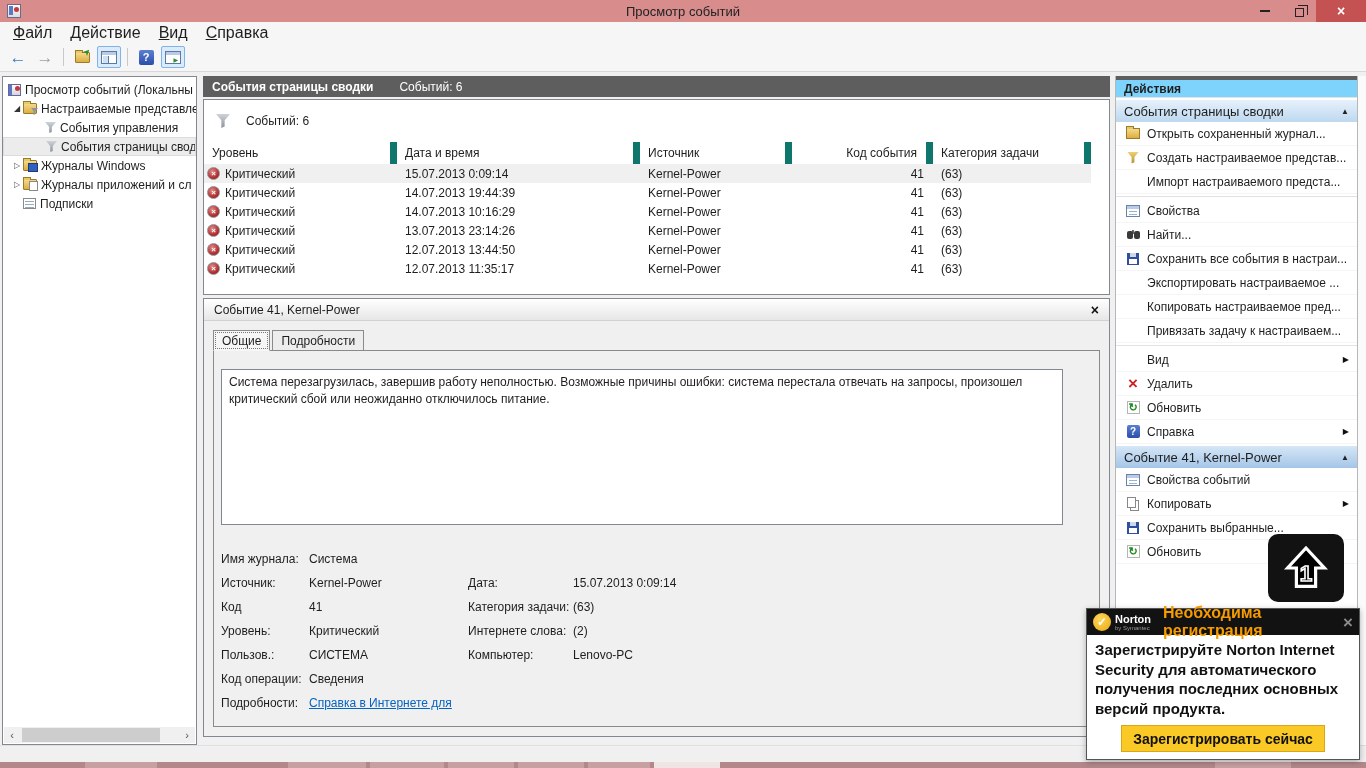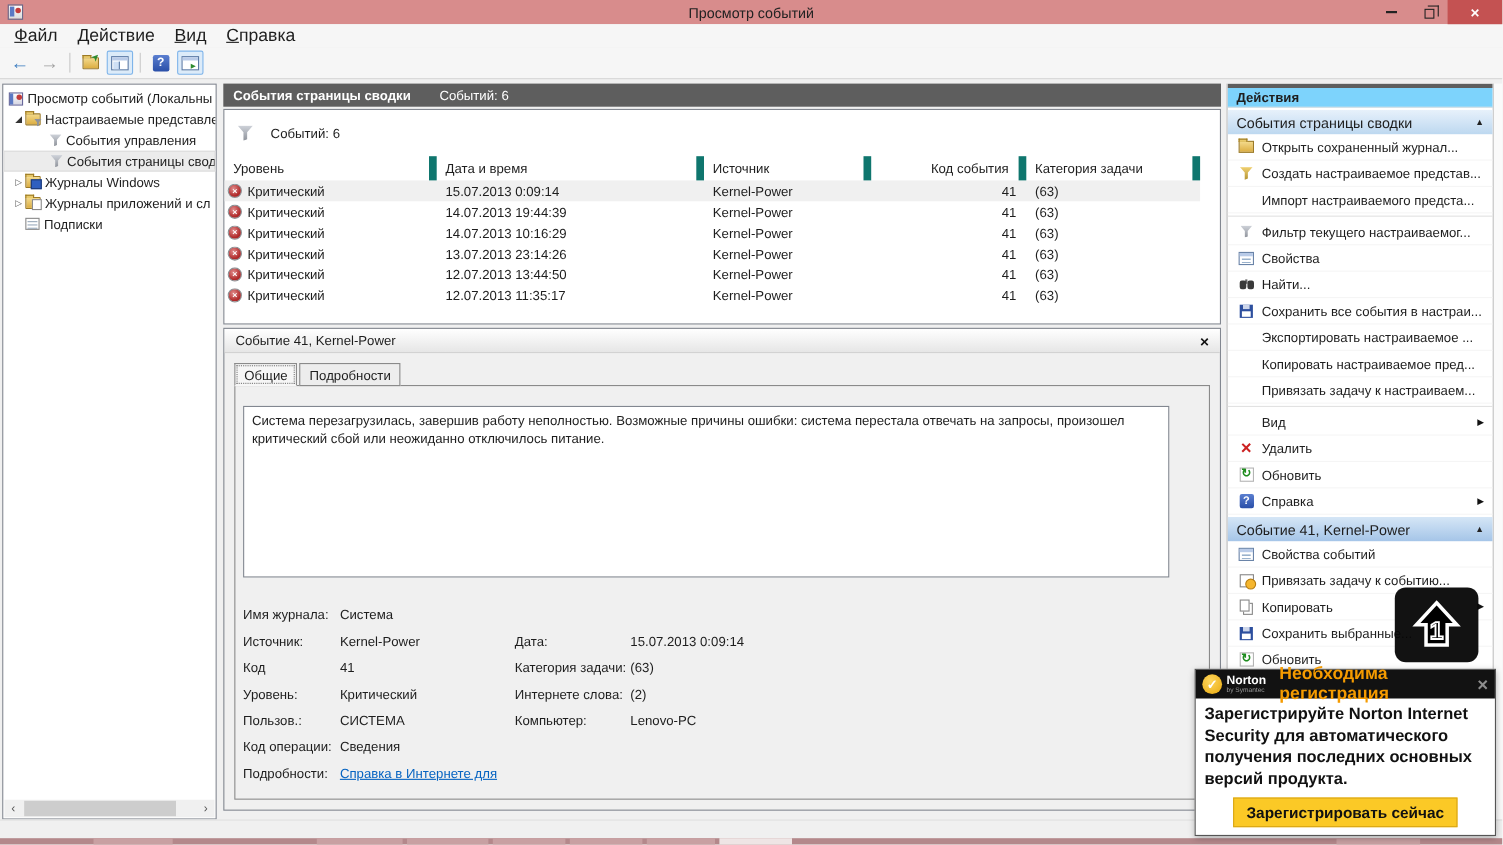--- a/index.html
+++ b/index.html
@@ -416,26 +416,20 @@
           </span>
         <span>Создать настраиваемое представ...</span>
       </div>
       <div class="action-item">
         <span class="aicon-wrap"></span>
         <span>Импорт настраиваемого предста...</span>
       </div>
       <div class="asep"></div>
       <div class="action-item">
         <span class="aicon-wrap">
-            <span class="funnel"></span>
-          </span>
-        <span>Фильтр текущего настраиваемог...</span>
-      </div>
-      <div class="action-item">
-        <span class="aicon-wrap">
             <span class="props-icon"></span>
           </span>
         <span>Свойства</span>
       </div>
       <div class="action-item">
         <span class="aicon-wrap">
             <span class="find-icon"></span>
           </span>
         <span>Найти...</span>
       </div>
@@ -483,26 +477,20 @@
 
       <div class="asec-header asec-2">
         <span>Событие 41, Kernel-Power</span>
         <span class="collapse-arrow">▲</span>
       </div>
       <div class="action-item">
         <span class="aicon-wrap">
             <span class="props-icon"></span>
           </span>
         <span>Свойства событий</span>
-      </div>
-      <div class="action-item">
-        <span class="aicon-wrap">
-            <span class="task-icon"></span>
-          </span>
-        <span>Привязать задачу к событию...</span>
       </div>
       <div class="action-item">
         <span class="aicon-wrap">
             <span class="copy-icon"></span>
           </span>
         <span>Копировать</span>
         <span class="sub-arrow">▶</span>
       </div>
       <div class="action-item">
         <span class="aicon-wrap">

